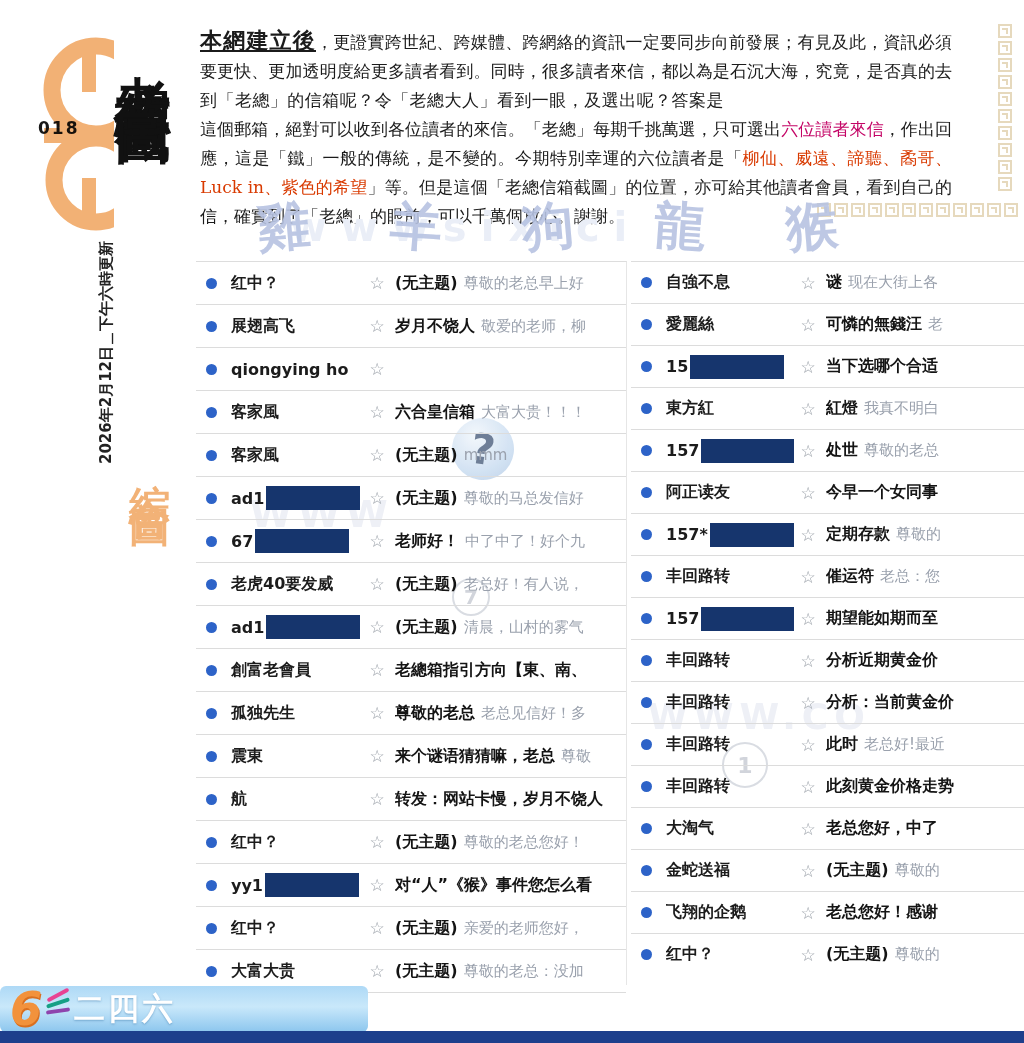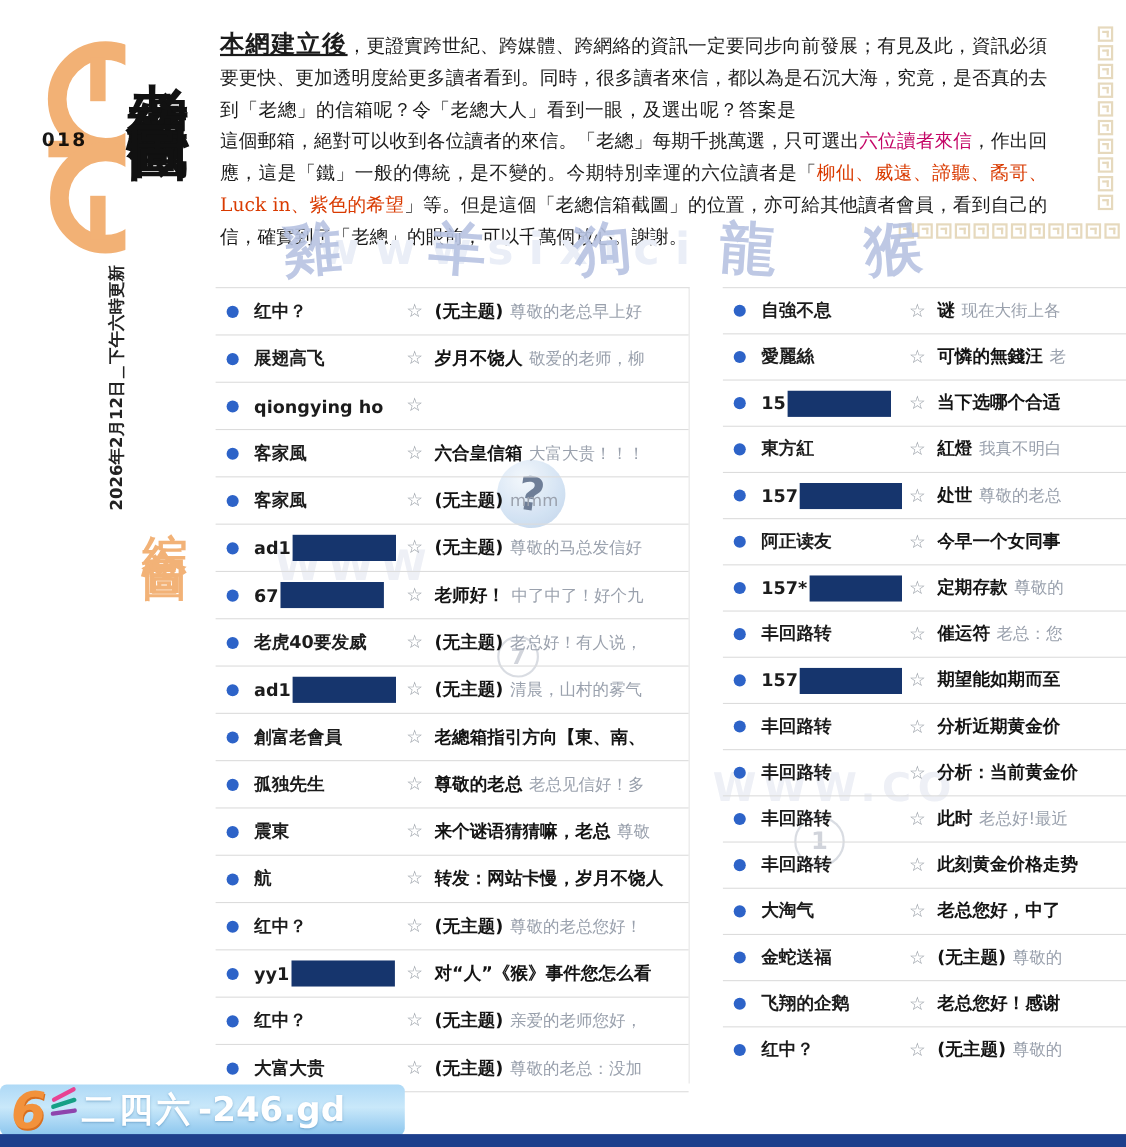--- a/index.html
+++ b/index.html
@@ -52,21 +52,21 @@
   .qmark{position:absolute;left:452px;top:418px;width:62px;height:62px;border-radius:50%;
          background:radial-gradient(circle at 35% 30%,#f2f7fc,#cfe0f2 60%,#b9cfe8);
          display:flex;align-items:center;justify-content:center;transform:rotate(8deg);
          font-size:42px;font-weight:900;color:#5f718c;opacity:.9;}
   .circle-wm{position:absolute;border:2px solid #d3d7de;border-radius:50%;color:#c9cdd5;
              display:flex;align-items:center;justify-content:center;font-weight:700;opacity:.85;}
   .circle-7{left:452px;top:578px;width:34px;height:34px;font-size:20px;}
   .circle-1{left:722px;top:742px;width:42px;height:42px;font-size:22px;}
 
   
-  .mail{position:absolute;left:196px;top:261px;width:828px;height:724px;display:flex;gap:30px;}
+  .mail{position:absolute;left:196px;top:261px;width:828px;height:724px;display:flex;gap:4px;}
   .col{border-top:1px solid #ddd;}
   .col-left{width:430px;border-right:1px solid #e6e6e6;}
   .col-right{flex:1;height:700px;overflow:hidden;}
   .mail-row{display:flex;align-items:center;height:42px;border-bottom:1px solid #dcdcdc;
             padding-left:10px;overflow:hidden;background:transparent;}
   .col-right .mail-row{height:41px;}
   .dot{flex:0 0 11px;width:11px;height:11px;border-radius:50%;background:#2d63c8;margin-right:14px;}
   .sender{flex:0 0 132px;font-weight:700;font-size:16px;color:#1c1c1c;white-space:nowrap;
           overflow:hidden;display:flex;align-items:center;}
   .col-right .sender{flex:0 0 128px;}
@@ -446,17 +446,16 @@
   </div>
 
   <div class="banner">
     <span class="logo6">6</span>
     <span class="feathers">
         <i></i>
         <i></i>
         <i></i>
       </span>
     <span class="brand">二四六</span>
-    <span class="domain">-246.gd</span>
   </div>
   <div class="navbar-bottom"></div>
 
 </div>
 
 </body></html>

